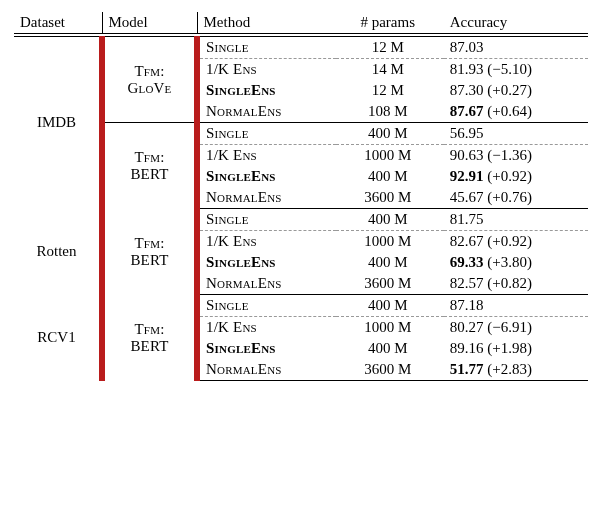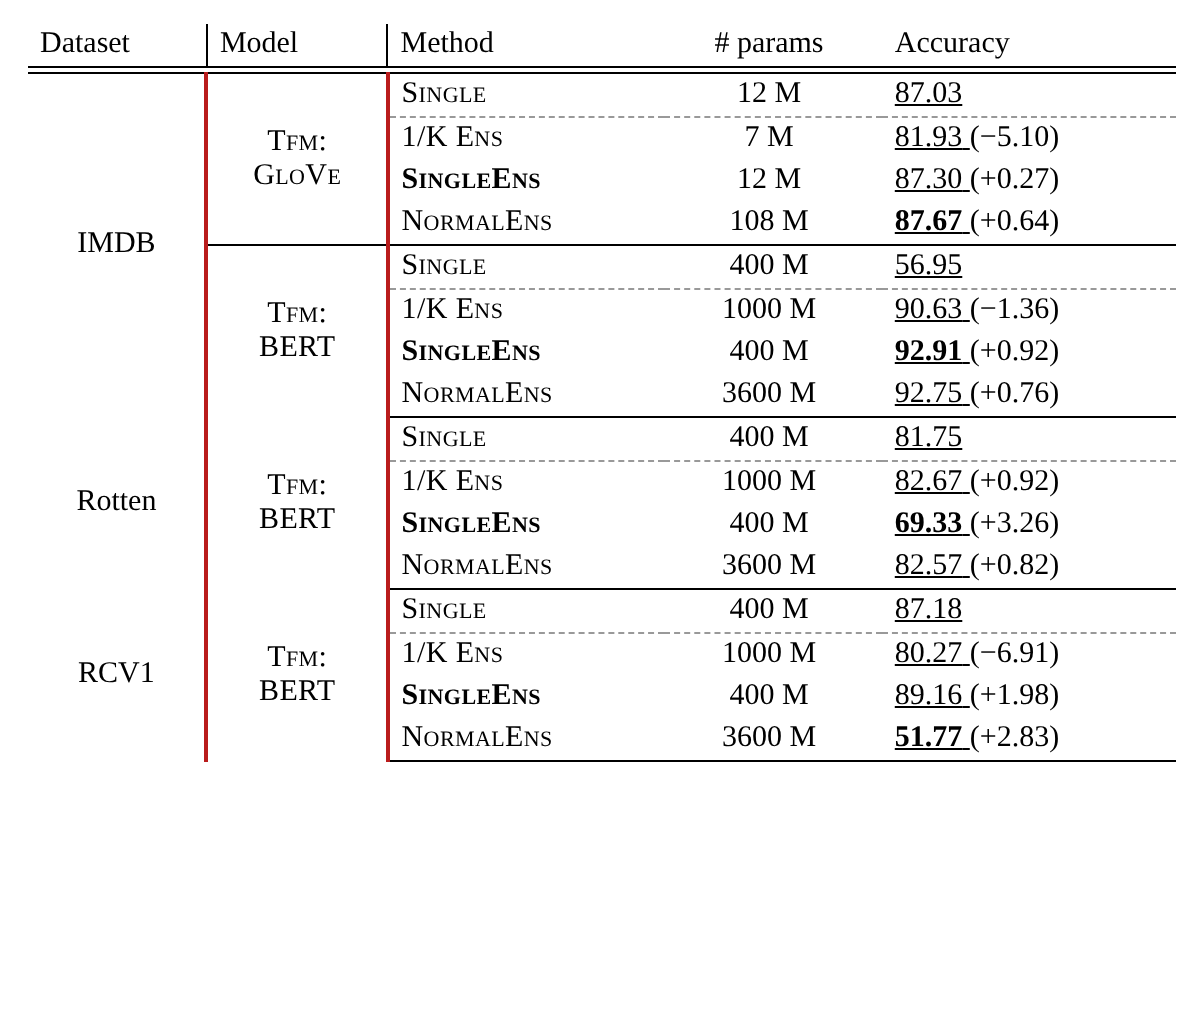--- a/index.html
+++ b/index.html
@@ -25,37 +25,36 @@
   th {
     font-weight: normal;
   }
   .header-row th {
     border-bottom: 1px solid #000;
   }
   .header-row th.sep {
     border-right: 1px solid #000;
   }
   td.sep, th.sep {
-    border-right: 2px solid #b91c1c;
+    border-right: 6px solid #b91c1c;
   }
   .sc {
     font-variant: small-caps;
     letter-spacing: 0.2px;
     text-align: center;
   }
   .bold {
     font-weight: bold;
   }
   .num {
     text-align: center;
     padding-right: 10px;
   }
   .acc {
     text-align: left;
-    text-decoration: underline;
   }
   .delta {
     display: inline-block;
   }
   .group-rule td {
     border-bottom: 1px solid #000;
   }
   .row-dash td.dashable {
     border-bottom: 1px dashed #999;
   }
@@ -91,21 +90,21 @@
     <td class="sep centered" rowspan="4">
       <span class="sc">Tfm:</span><br>
       <span class="sc">GloVe</span>
     </td>
     <td class="dashable"><span class="sc">Single</span></td>
     <td class="num dashable">12 M</td>
     <td class="acc dashable"><span>87.03</span></td>
   </tr>
   <tr>
     <td><span class="sc">1/K Ens</span></td>
-    <td class="num">7 M</td>
+    <td class="num">14 M</td>
     <td class="acc"><span>81.93</span> <span class="delta">(−5.10)</span></td>
   </tr>
   <tr>
     <td><span class="sc bold">SingleEns</span></td>
     <td class="num">12 M</td>
     <td class="acc"><span>87.30</span> <span class="delta">(+0.27)</span></td>
   </tr>
   <tr>
     <td><span class="sc">NormalEns</span></td>
     <td class="num">108 M</td>
@@ -127,42 +126,42 @@
     <td class="acc"><span>90.63</span> <span class="delta">(−1.36)</span></td>
   </tr>
   <tr>
     <td><span class="sc bold">SingleEns</span></td>
     <td class="num">400 M</td>
     <td class="acc"><span class="bold">92.91</span> <span class="delta">(+0.92)</span></td>
   </tr>
   <tr class="group-rule">
     <td><span class="sc">NormalEns</span></td>
     <td class="num">3600 M</td>
-    <td class="acc"><span>92.75</span> <span class="delta">(+0.76)</span></td>
+    <td class="acc"><span>45.67</span> <span class="delta">(+0.76)</span></td>
   </tr>
 
   <tr class="row-dash">
     <td class="sep centered" rowspan="4">Rotten</td>
     <td class="sep centered" rowspan="4">
       <span class="sc">Tfm:</span><br>
       <span class="sc">BERT</span>
     </td>
     <td class="dashable"><span class="sc">Single</span></td>
     <td class="num dashable">400 M</td>
     <td class="acc dashable"><span>81.75</span></td>
   </tr>
   <tr>
     <td><span class="sc">1/K Ens</span></td>
     <td class="num">1000 M</td>
     <td class="acc"><span>82.67</span> <span class="delta">(+0.92)</span></td>
   </tr>
   <tr>
     <td><span class="sc bold">SingleEns</span></td>
     <td class="num">400 M</td>
-    <td class="acc"><span class="bold">69.33</span> <span class="delta">(+3.26)</span></td>
+    <td class="acc"><span class="bold">69.33</span> <span class="delta">(+3.80)</span></td>
   </tr>
   <tr class="group-rule">
     <td><span class="sc">NormalEns</span></td>
     <td class="num">3600 M</td>
     <td class="acc"><span>82.57</span> <span class="delta">(+0.82)</span></td>
   </tr>
 
   <tr class="row-dash">
     <td class="sep centered" rowspan="4">RCV1</td>
     <td class="sep centered" rowspan="4">

